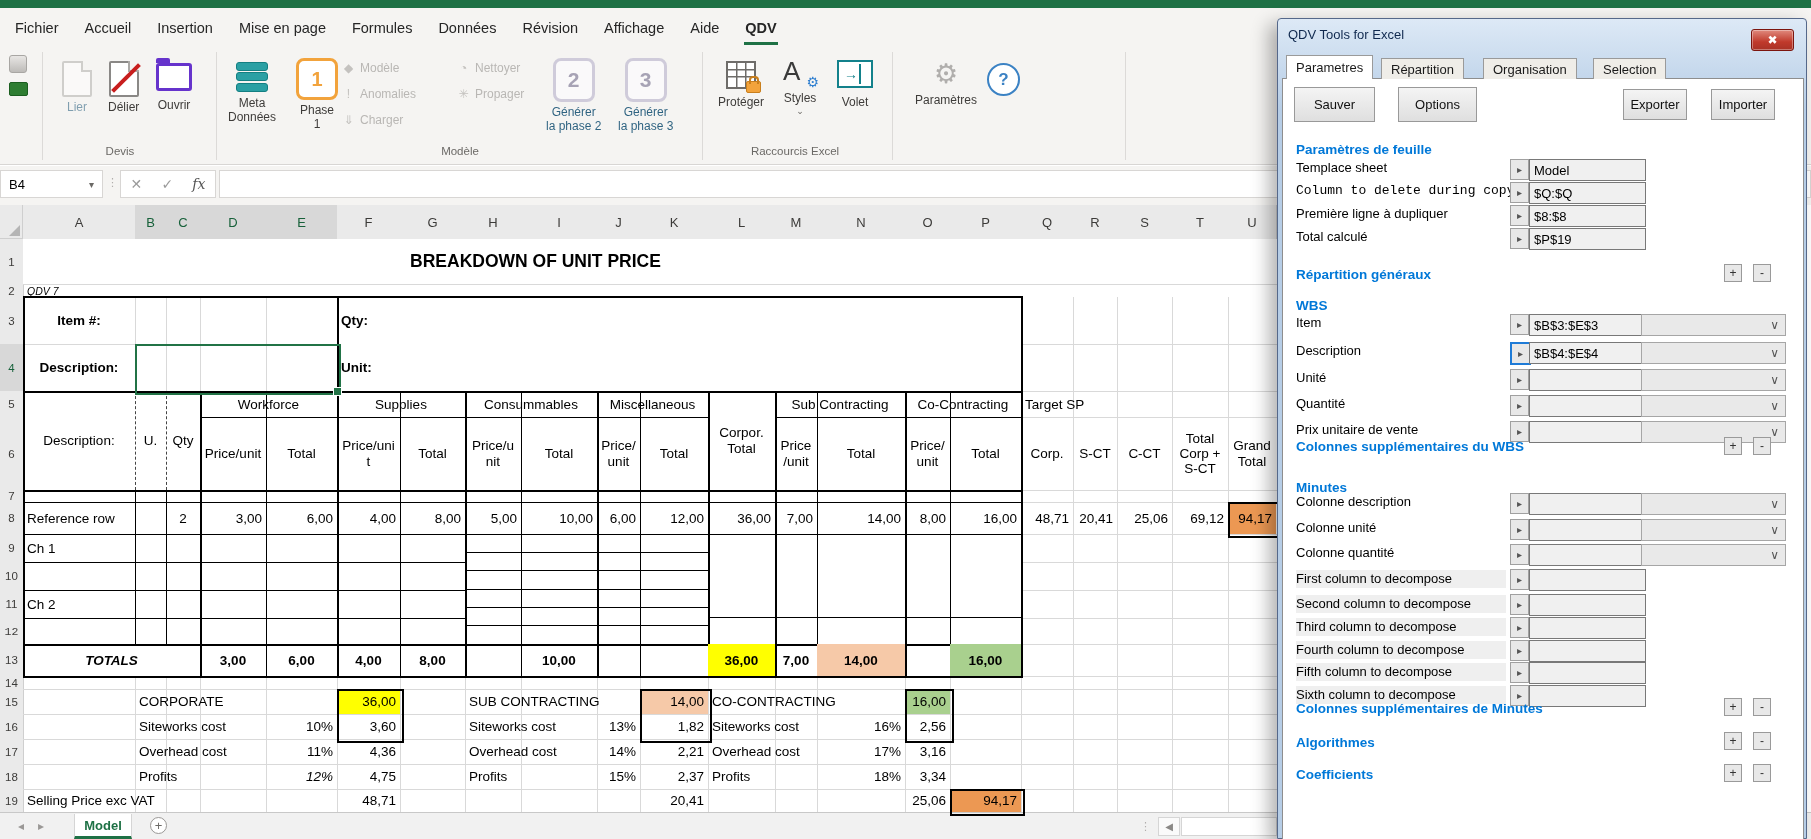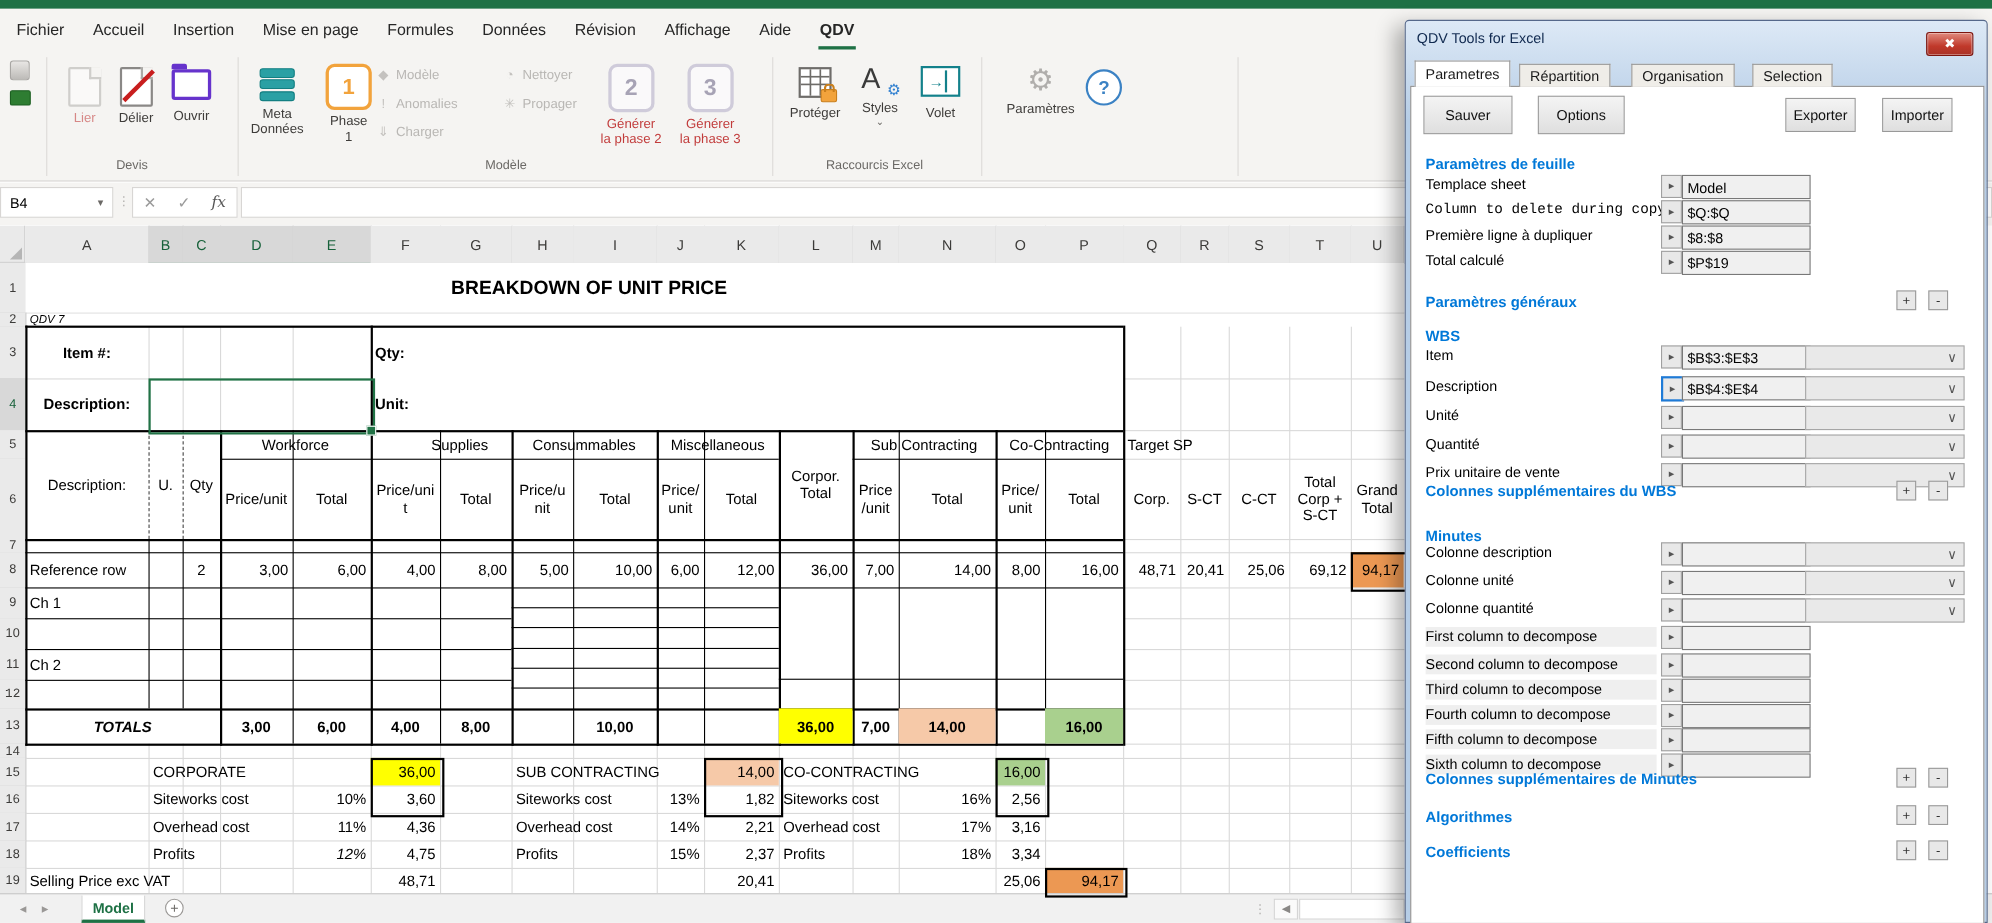--- a/index.html
+++ b/index.html
@@ -10,21 +10,21 @@
   #titlestrip{left:0;top:0;width:1811px;height:8px;background:#1E7145;}
   #ribbon{left:0;top:8px;width:1811px;height:157px;background:#F5F4F2;border-bottom:1px solid #D8D6D4;}
   #ribbon-tabs{left:0;top:0;width:1300px;height:39px;display:flex;align-items:center;padding-left:2px;}
   .rtab{padding:0 13px;font-size:14.5px;color:#262626;height:39px;display:flex;align-items:center;position:relative;cursor:default;}
   .rtab.active{font-weight:bold;}
   .rtab.active:after{content:"";position:absolute;left:12px;right:12px;bottom:2px;height:3px;background:#1E7145;}
   .rsep{top:44px;width:1px;height:108px;background:#DCDAD8;}
   .glabel{top:137px;font-size:11.5px;color:#6B6966;text-align:center;}
   .icnbtn{display:flex;flex-direction:column;align-items:center;position:absolute;}
   .blabel{font-size:12px;color:#3E3C3A;text-align:center;line-height:1.18;margin-top:3px;}
-  .blabel.dis{color:#b91c1c;}
+  .blabel.dis{color:#0c4a6e;}
   .smallbtn{position:absolute;display:flex;align-items:center;font-size:12px;color:#B9B7B4;}
   .smallbtn .sic{width:15px;text-align:center;margin-right:4px;font-size:12px;color:#C4C2BF;}
   .docic{width:26px;height:32px;background:#fff;border:2px solid #ABA9A6;border-radius:2px;position:relative;}
   .fold{position:absolute;right:-2px;top:-2px;width:9px;height:9px;background:#F5F4F2;border-left:2px solid #ABA9A6;border-bottom:2px solid #ABA9A6;}
   .redslash{position:absolute;left:-4px;top:13px;width:38px;height:4px;background:#C81E1E;transform:rotate(-45deg);}
   .folderic{width:30px;height:22px;border:3px solid #6633CC;border-radius:3px;background:#fff;position:relative;margin-top:8px;}
   .folderic:before{content:"";position:absolute;left:-3px;top:-8px;width:14px;height:5px;background:#6633CC;border-radius:2px 2px 0 0;}
   .metabar{width:30px;height:7px;border-radius:3px;background:#2AA0A4;border:1px solid #137F82;margin:1.5px 0;}
   .phasebox{width:36px;height:36px;border:3px solid #F2A33C;border-radius:8px;background:#fff;color:#F2A33C;
             font-size:20px;font-weight:bold;display:flex;align-items:center;justify-content:center;}
@@ -371,21 +371,21 @@
         <div class="cell c b title  " style="position: absolute; left: 166px; top: 34px; width: 739px; height: 45px;">BREAKDOWN OF UNIT PRICE</div>
         <div class="cell l i sm  " style="position: absolute; left: 23px; top: 79px; width: 177px; height: 13px;">QDV 7</div>
         <div class="cell c b" style="position: absolute; left: 23px; top: 92px; width: 112px; height: 47px;">Item #:</div>
         <div class="cell l b" style="position: absolute; left: 337px; top: 92px; width: 63px; height: 47px;">Qty:</div>
         <div class="cell c b" style="position: absolute; left: 23px; top: 139px; width: 112px; height: 47px;">Description:</div>
         <div class="cell l b" style="position: absolute; left: 337px; top: 139px; width: 63px; height: 47px;">Unit:</div>
         <div class="cell c" style="position: absolute; left: 23px; top: 186px; width: 112px; height: 99px;">Description:</div>
         <div class="cell c" style="position: absolute; left: 135px; top: 186px; width: 31px; height: 99px;">U.</div>
         <div class="cell c" style="position: absolute; left: 166px; top: 186px; width: 34px; height: 99px;">Qty</div>
         <div class="cell c" style="position: absolute; left: 200px; top: 186px; width: 137px; height: 26px;">Workforce</div>
-        <div class="cell c" style="position: absolute; left: 337px; top: 186px; width: 128px; height: 26px; margin-left: 17px;">Supplies</div>
+        <div class="cell c" style="position: absolute; left: 337px; top: 186px; width: 128px; height: 26px;">Supplies</div>
         <div class="cell c" style="position: absolute; left: 465px; top: 186px; width: 132px; height: 26px;">Consummables</div>
         <div class="cell c" style="position: absolute; left: 597px; top: 186px; width: 111px; height: 26px;">Miscellaneous</div>
         <div class="cell c w" style="position: absolute; left: 708px; top: 186px; width: 67px; height: 99px;">Corpor. Total</div>
         <div class="cell c" style="position: absolute; left: 775px; top: 186px; width: 130px; height: 26px;">Sub Contracting</div>
         <div class="cell c" style="position: absolute; left: 905px; top: 186px; width: 116px; height: 26px;">Co-Contracting</div>
         <div class="cell l  " style="position: absolute; left: 1021px; top: 186px; width: 96px; height: 26px;">Target SP</div>
         <div class="cell c w" style="position: absolute; left: 200px; top: 212px; width: 66px; height: 73px;">Price/unit</div>
         <div class="cell c" style="position: absolute; left: 266px; top: 212px; width: 71px; height: 73px;">Total</div>
         <div class="cell c w" style="position: absolute; left: 337px; top: 212px; width: 63px; height: 73px;">Price/unit</div>
         <div class="cell c" style="position: absolute; left: 400px; top: 212px; width: 65px; height: 73px;">Total</div>
@@ -517,21 +517,21 @@
         <div class="pinput" style="top: 140px;">Model</div>
         <div class="plabel" style="top: 164px; font-family: Liberation Mono, monospace;">Column to delete during copy</div>
         <div class="parrow" style="top: 163px;">▸</div>
         <div class="pinput" style="top: 163px;">$Q:$Q</div>
         <div class="plabel" style="top: 187px;">Première ligne à dupliquer</div>
         <div class="parrow" style="top: 186px;">▸</div>
         <div class="pinput" style="top: 186px;">$8:$8</div>
         <div class="plabel" style="top: 210px;">Total calculé</div>
         <div class="parrow" style="top: 209px;">▸</div>
         <div class="pinput" style="top: 209px;">$P$19</div>
-        <div class="phead" style="top: 248px;">Paramètres généraux</div>
+        <div class="phead" style="top: 248px;">Répartition généraux</div>
         <div class="pmbtn" style="left: 446px; top: 245px;">+</div>
         <div class="pmbtn" style="left: 475px; top: 245px;">-</div>
         <div class="phead" style="top: 279px;">WBS</div>
         <div class="plabel" style="top: 296px;">Item</div>
         <div class="parrow" style="top: 295px;">▸</div>
         <div class="pinput" style="top: 295px;">$B$3:$E$3</div>
         <div class="pcombo" style="top: 295px;">∨</div>
         <div class="plabel" style="top: 324px;">Description</div>
         <div class="parrow focus" style="top: 323px;">▸</div>
         <div class="pinput" style="top: 323px;">$B$4:$E$4</div>

